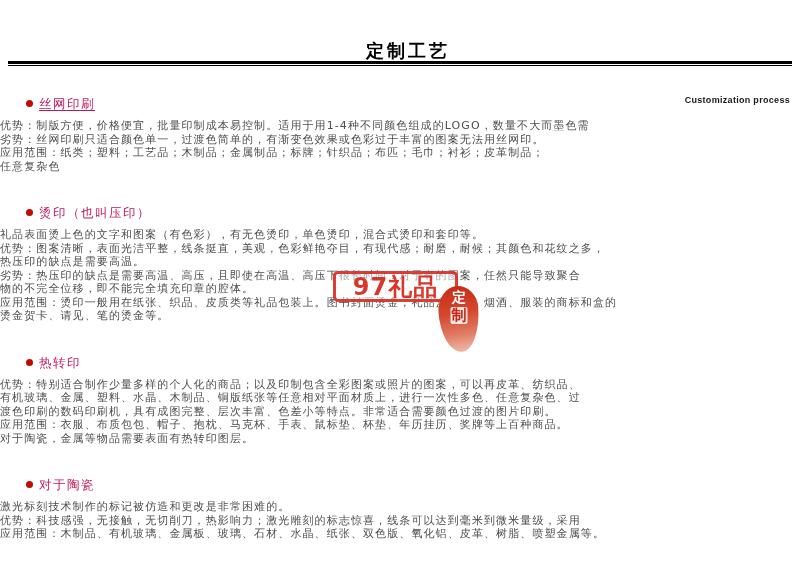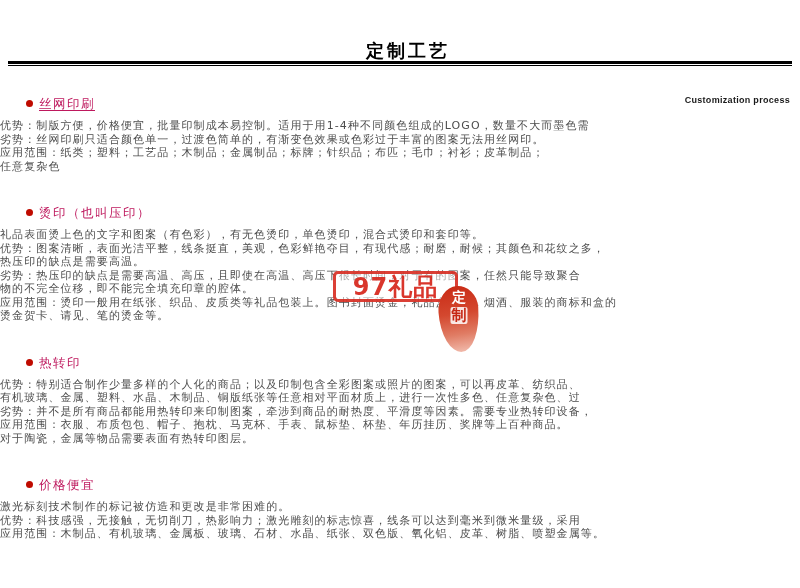--- a/index.html
+++ b/index.html
@@ -107,27 +107,27 @@
           <div class="body-line">物的不完全位移，即不能完全填充印章的腔体。</div>
           <div class="body-line">应用范围：烫印一般用在纸张、织品、皮质类等礼品包装上。图书封面烫金，礼品盒烫金，烟酒、服装的商标和盒的</div>
           <div class="body-line">烫金贺卡、请见、笔的烫金等。</div>
         </div>
       </section>
       <section class="section">
         <div class="sec-title-row"><span class="bullet"></span><span class="sec-title-text">热转印</span></div>
         <div class="sec-body">
           <div class="body-line">优势：特别适合制作少量多样的个人化的商品；以及印制包含全彩图案或照片的图案，可以再皮革、纺织品、</div>
           <div class="body-line">有机玻璃、金属、塑料、水晶、木制品、铜版纸张等任意相对平面材质上，进行一次性多色、任意复杂色、过</div>
-          <div class="body-line">劣势：并不是所有商品都能用热转印来印制图案，牵涉到商品的耐热度、平滑度等因素。需要专业热转印设备，</div>
+          <div class="body-line">渡色印刷的数码印刷机，具有成图完整、层次丰富、色差小等特点。非常适合需要颜色过渡的图片印刷。</div>
           <div class="body-line">应用范围：衣服、布质包包、帽子、抱枕、马克杯、手表、鼠标垫、杯垫、年历挂历、奖牌等上百种商品。</div>
           <div class="body-line">对于陶瓷，金属等物品需要表面有热转印图层。</div>
         </div>
       </section>
       <section class="section">
-        <div class="sec-title-row"><span class="bullet"></span><span class="sec-title-text">价格便宜</span></div>
+        <div class="sec-title-row"><span class="bullet"></span><span class="sec-title-text">对于陶瓷</span></div>
         <div class="sec-body">
           <div class="body-line">激光标刻技术制作的标记被仿造和更改是非常困难的。</div>
           <div class="body-line">优势：科技感强，无接触，无切削刀，热影响力；激光雕刻的标志惊喜，线条可以达到毫米到微米量级，采用</div>
           <div class="body-line">应用范围：木制品、有机玻璃、金属板、玻璃、石材、水晶、纸张、双色版、氧化铝、皮革、树脂、喷塑金属等。</div>
         </div>
       </section>
     </main>
 
   <div class="watermark-box">
     <span>97礼品</span>

